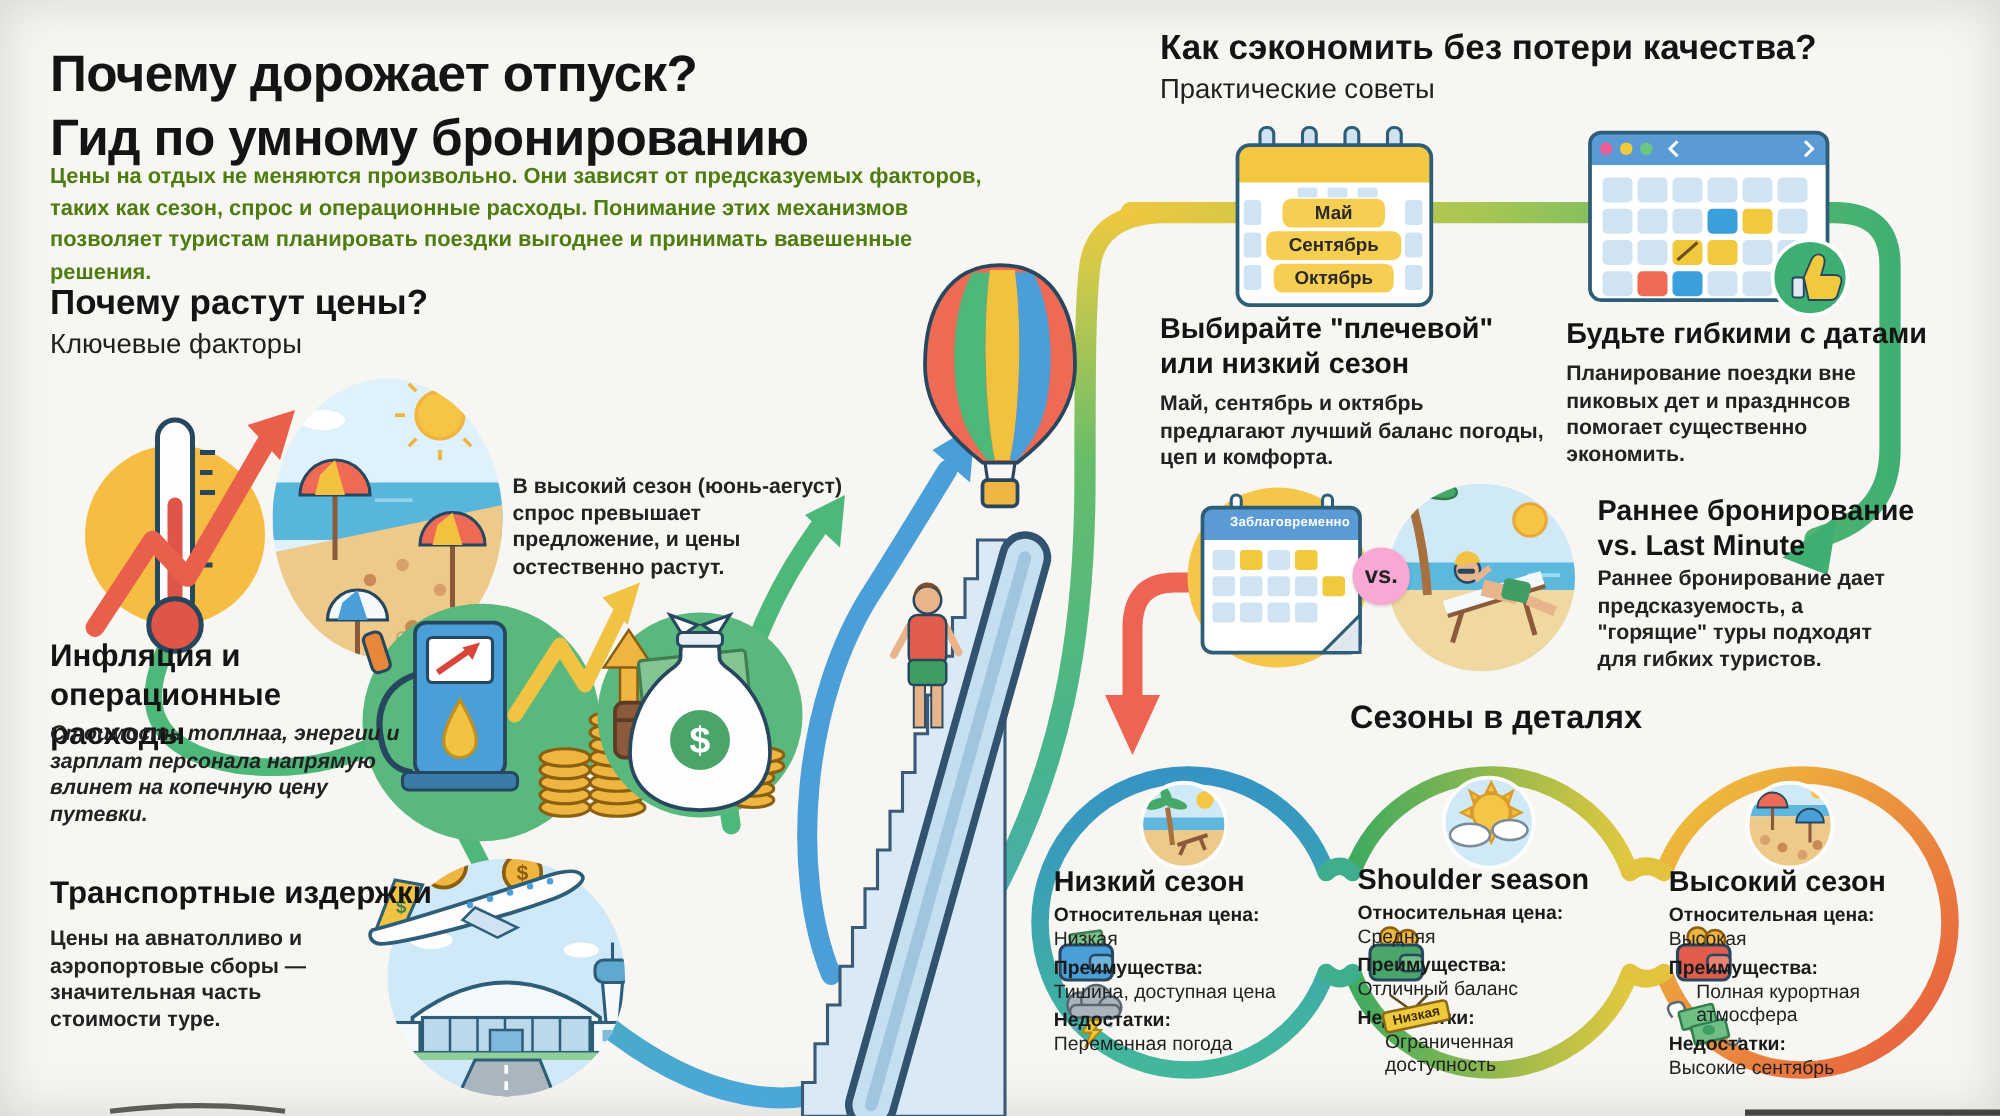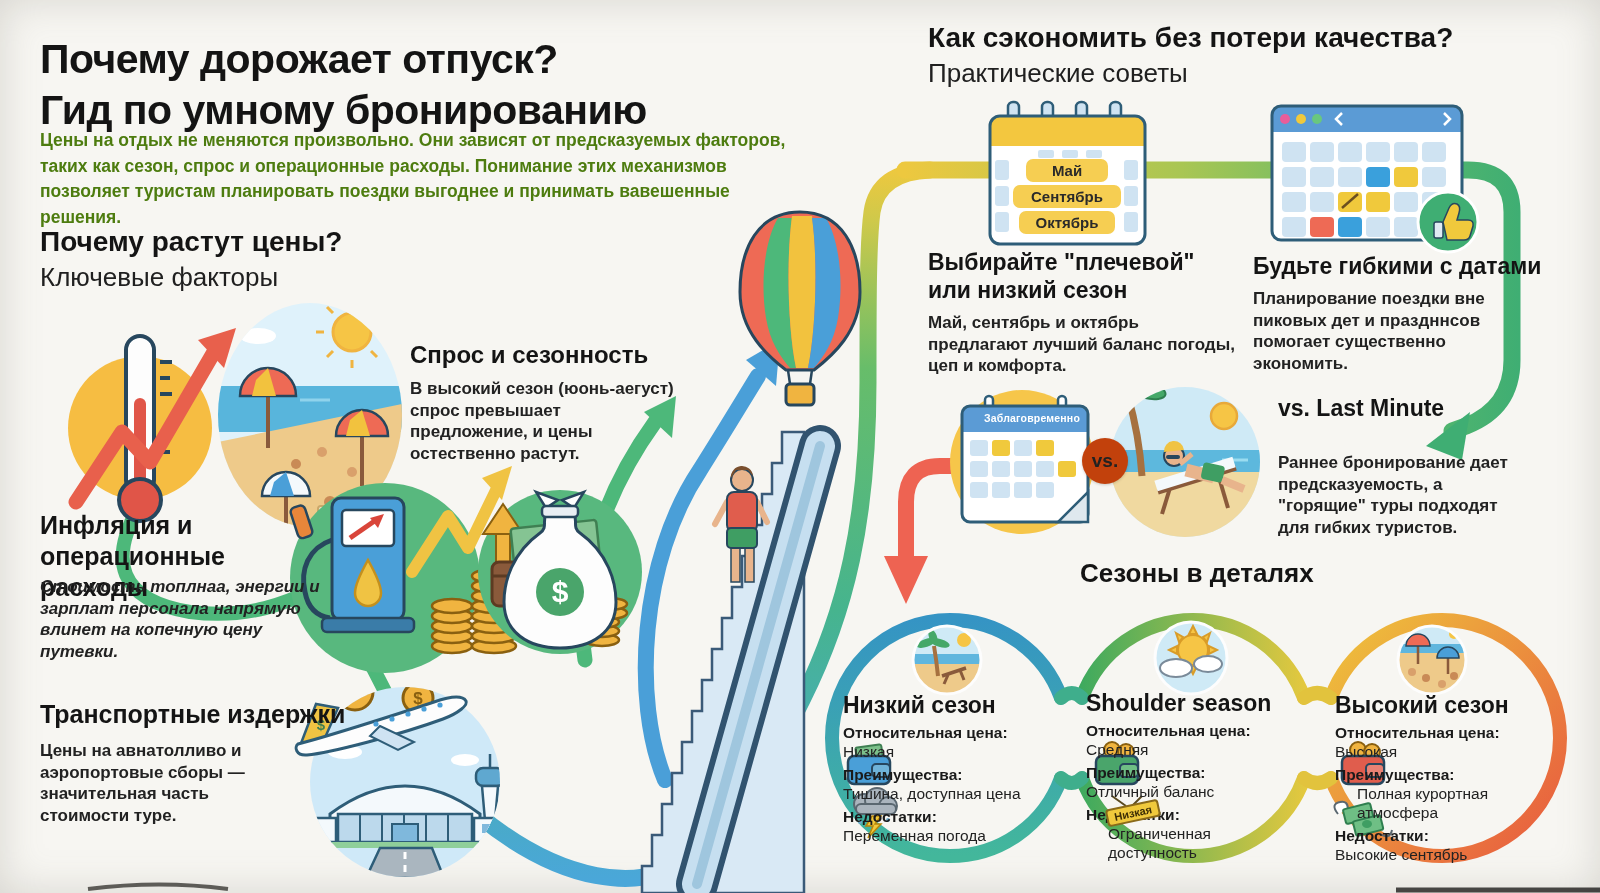--- a/index.html
+++ b/index.html
@@ -4,29 +4,29 @@
 <style>
   html,body{margin:0;padding:0;background:#e9e7e2;}
   #canvas{position:relative;width:1600px;height:893px;background:#f7f6f2;overflow:hidden;
           font-family:"Liberation Sans",sans-serif;color:#161616;
           box-shadow:inset 0 0 40px rgba(120,115,105,.25);}
   #art{position:absolute;left:0;top:0;z-index:1;}
   .txt{position:absolute;z-index:3;}
   .h1{font-size:41px;line-height:51px;font-weight:700;letter-spacing:-.5px;color:#141414;}
   .intro{font-size:17.5px;line-height:25.5px;font-weight:600;color:#4d7c0f;}
   .sech{font-size:28px;font-weight:700;color:#141414;}
-  .sub{font-size:26px;font-weight:400;color:#202020;}
+  .sub{font-size:22px;font-weight:400;color:#202020;}
   .ft{font-size:24px;line-height:29px;font-weight:700;color:#141414;}
   .fb{font-size:17px;line-height:21.5px;font-weight:600;color:#222;}
   .tipt{font-size:23px;line-height:28px;font-weight:700;color:#141414;}
   .pill{position:absolute;z-index:3;background:#f6ce52;border-radius:7px;text-align:center;
         font-size:15px;font-weight:700;color:#2a2a2a;}
   .calhdr{position:absolute;z-index:3;color:#fff;font-size:10.5px;font-weight:700;text-align:center;
           letter-spacing:.2px;white-space:nowrap;overflow:hidden;}
-  .vs{position:absolute;z-index:3;width:46px;height:46px;border-radius:50%;background:#c2410c;
+  .vs{position:absolute;z-index:3;width:46px;height:46px;border-radius:50%;background:#f9a8d4;
       box-shadow:0 1px 3px rgba(0,0,0,.18);text-align:center;line-height:46px;
       font-size:19px;font-weight:700;color:#222;}
   .season{position:absolute;z-index:3;width:214px;text-align:left;}
   .sname{font-size:23px;font-weight:700;color:#141414;margin-bottom:4px;}
   .slab{font-size:15.5px;font-weight:700;color:#1a1a1a;margin-top:5px;}
   .sval{font-size:15.5px;font-weight:500;color:#222;line-height:19px;}
   .sign{position:absolute;z-index:4;background:#f0c93c;border:2px solid #8a6a1a;border-radius:4px;
         font-size:11px;font-weight:700;color:#3c2d05;padding:1px 6px;transform:rotate(-12deg);}
 </style>
 </head>
@@ -515,21 +515,20 @@
 
 <div class="txt h1" style="left:40px;top:34px;">
   <div>Почему дорожает отпуск?</div>
   <div>Гид по умному бронированию</div>
 </div>
 <div class="txt intro" style="left:40px;top:128px;width:765px;">Цены на отдых не меняются произвольно. Они зависят от предсказуемых факторов, таких как сезон, спрос и операционные расходы. Понимание этих механизмов позволяет туристам планировать поездки выгоднее и принимать вавешенные решения.</div>
 
 <div class="txt sech" style="left:40px;top:226px;">Почему растут цены?</div>
 <div class="txt sub" style="left:40px;top:262px;">Ключевые факторы</div>
 
-<div class="txt ft" style="left:410px;top:340px;">Спрос и сезонность</div>
 <div class="txt fb" style="left:410px;top:378px;width:265px;">В высокий сезон (юонь-аегуст) спрос превышает предложение, и цены остественно растут.</div>
 
 <div class="txt ft" style="left:40px;top:510px;width:280px;font-size:25px;line-height:31px;">Инфляция и операционные расходы</div>
 <div class="txt fb" style="left:40px;top:576px;width:300px;font-style:italic;">Стоимость топлнаа, энергии и зарплат персонала напрямую влинет на копечную цену путевки.</div>
 
 <div class="txt ft" style="left:40px;top:700px;font-size:25px;">Транспортные издержки</div>
 <div class="txt fb" style="left:40px;top:740px;width:235px;">Цены на авнатолливо и аэропортовые сборы — значительная часть стоимости туре.</div>
 
 <div class="txt sech" style="left:928px;top:22px;">Как сэкономить без потери качества?</div>
 <div class="txt sub" style="left:928px;top:58px;">Практические советы</div>
@@ -544,20 +543,21 @@
 </div>
 <div class="txt fb" style="left:928px;top:312px;width:310px;">Май, сентябрь и октябрь предлагают лучший баланс погоды, цеп и комфорта.</div>
 
 <div class="txt tipt" style="left:1253px;top:252px;">Будьте гибкими с датами</div>
 <div class="txt fb" style="left:1253px;top:288px;width:268px;">Планирование поездки вне пиковых дет и праздннсов помогает существенно экономить.</div>
 
 <div class="calhdr" style="left:964px;top:412px;width:136px;">Заблаговременно</div>
 <div class="vs" style="left:1082px;top:438px;">vs.</div>
 
 <div class="txt tipt" style="left:1278px;top:394px;">
+  <div>Раннее бронирование</div>
   <div>vs. Last Minute</div>
 </div>
 <div class="txt fb" style="left:1278px;top:452px;width:255px;">Раннее бронирование дает предсказуемость, а "горящие" туры подходят для гибких туристов.</div>
 
 <div class="txt sech" style="left:1080px;top:558px;font-size:26px;">Сезоны в деталях</div>
 
 <div class="season" style="left:843px;top:692px;">
   <div class="sname">Низкий сезон</div>
   <div class="slab">Относительная цена:</div>
   <div class="sval">Низкая</div>

